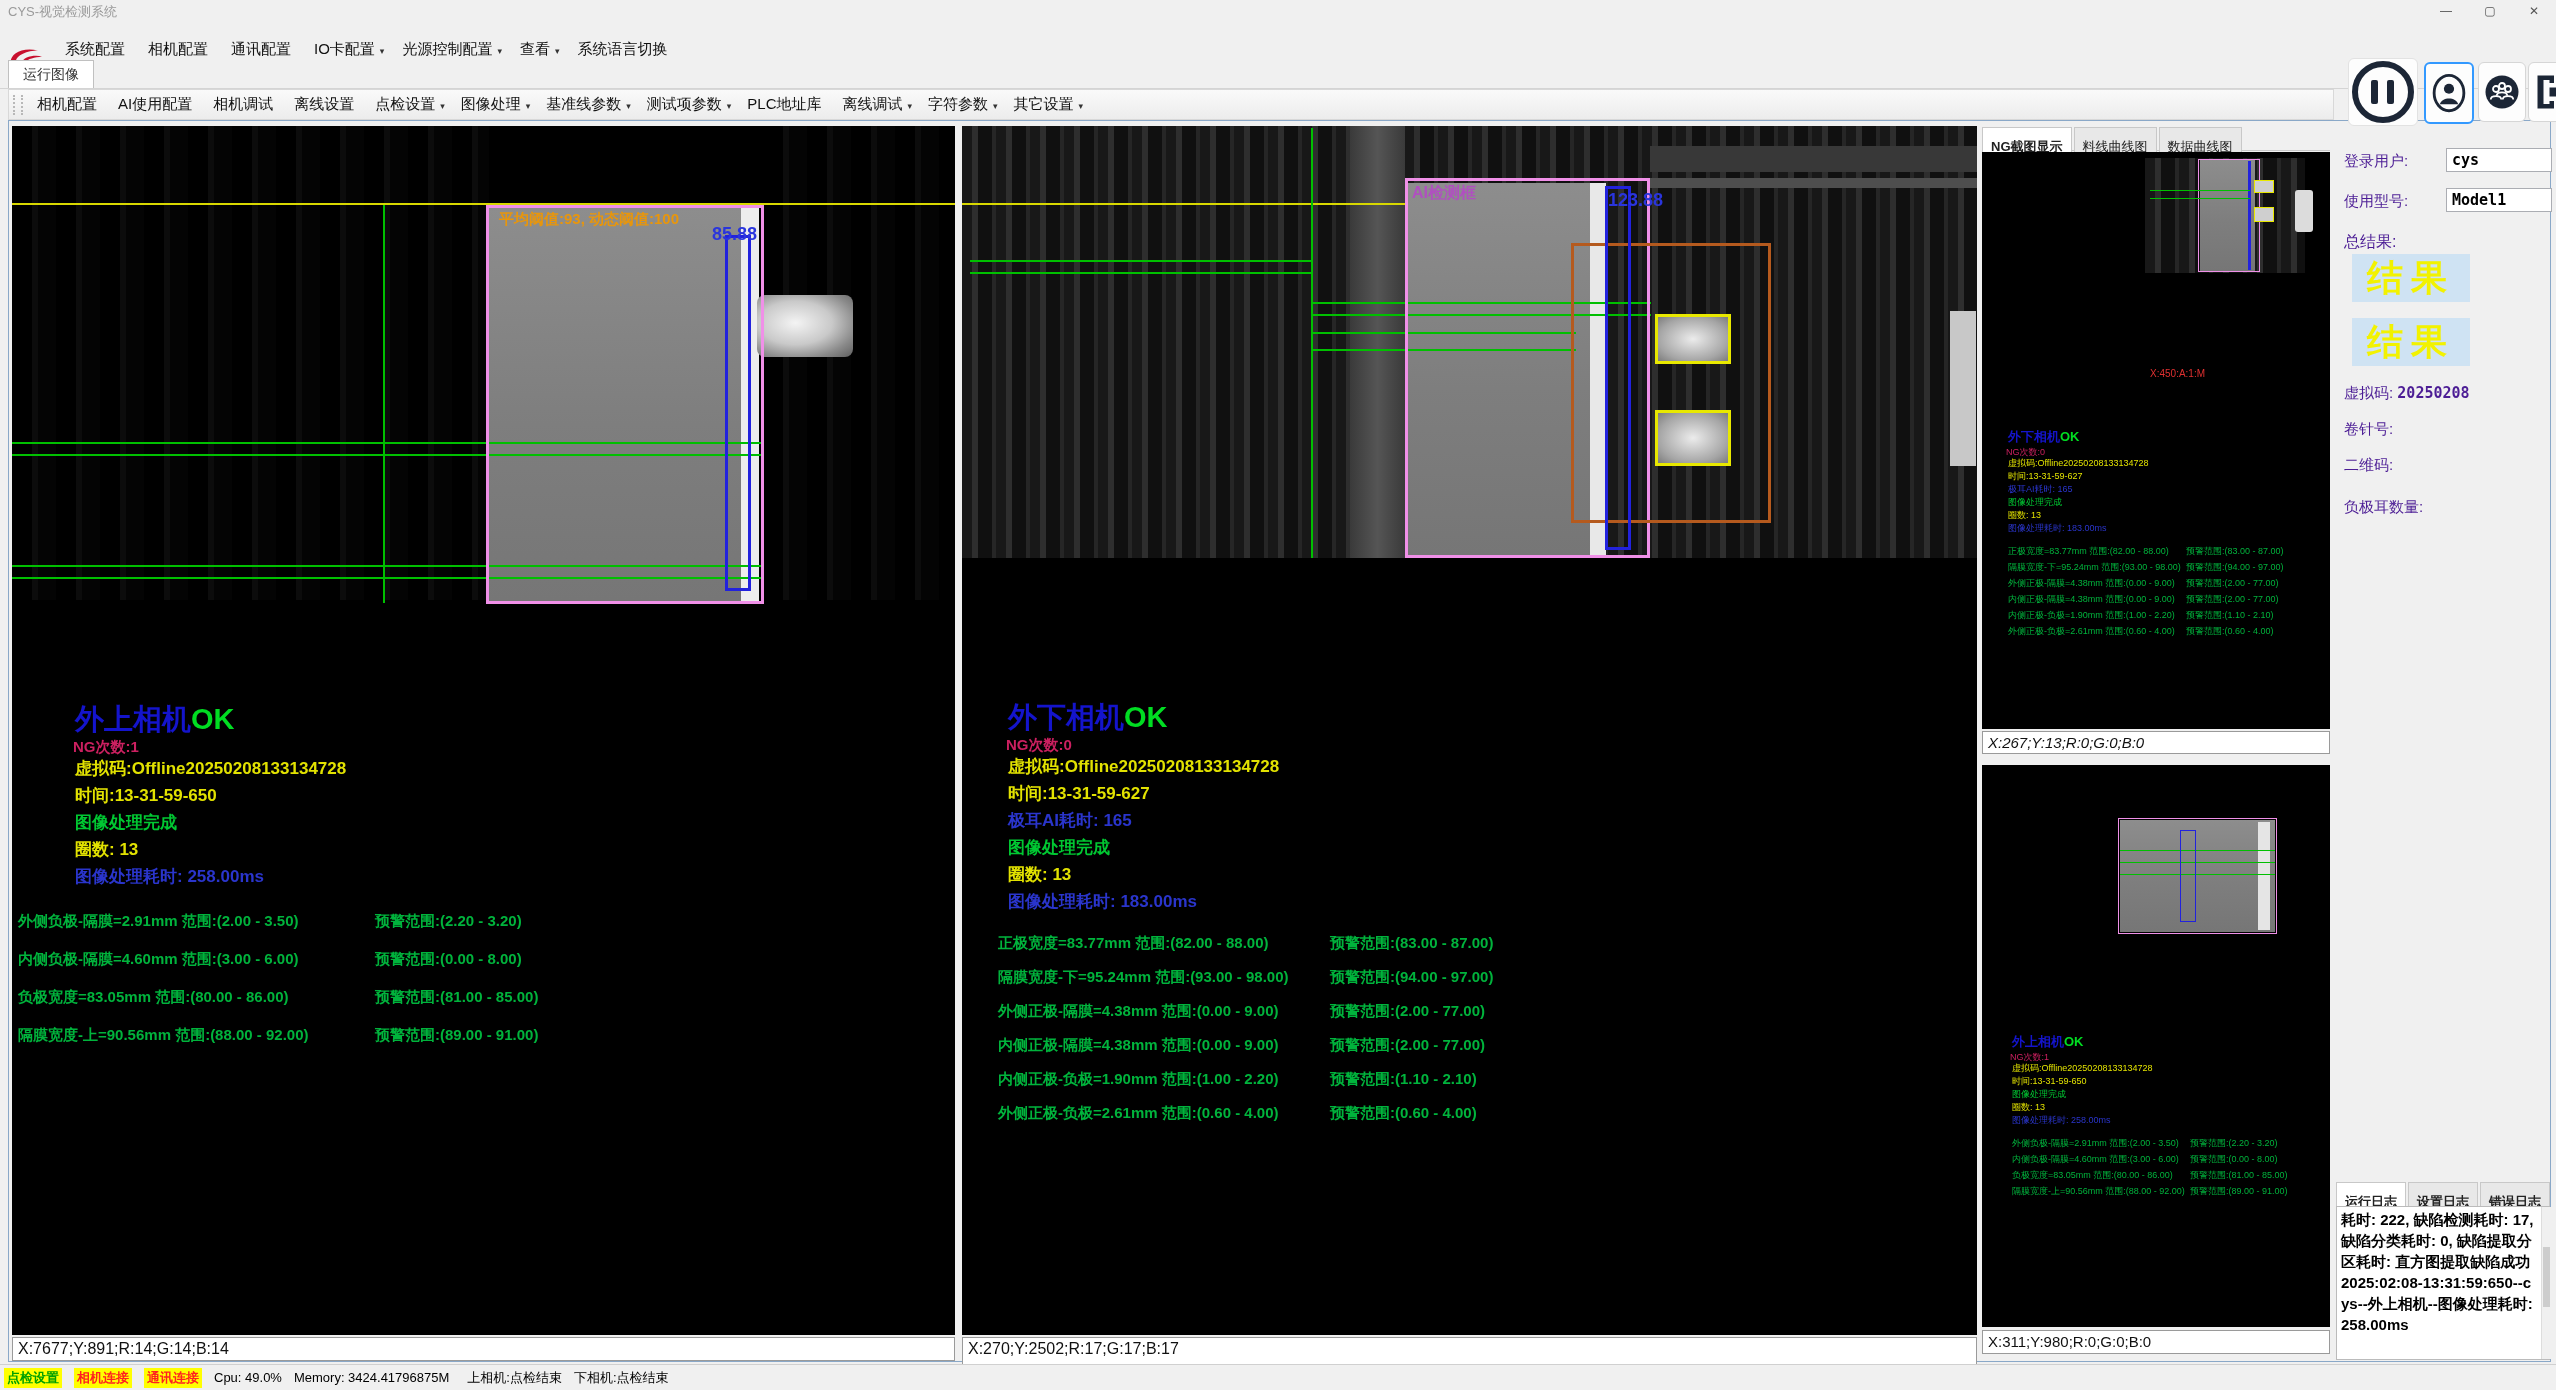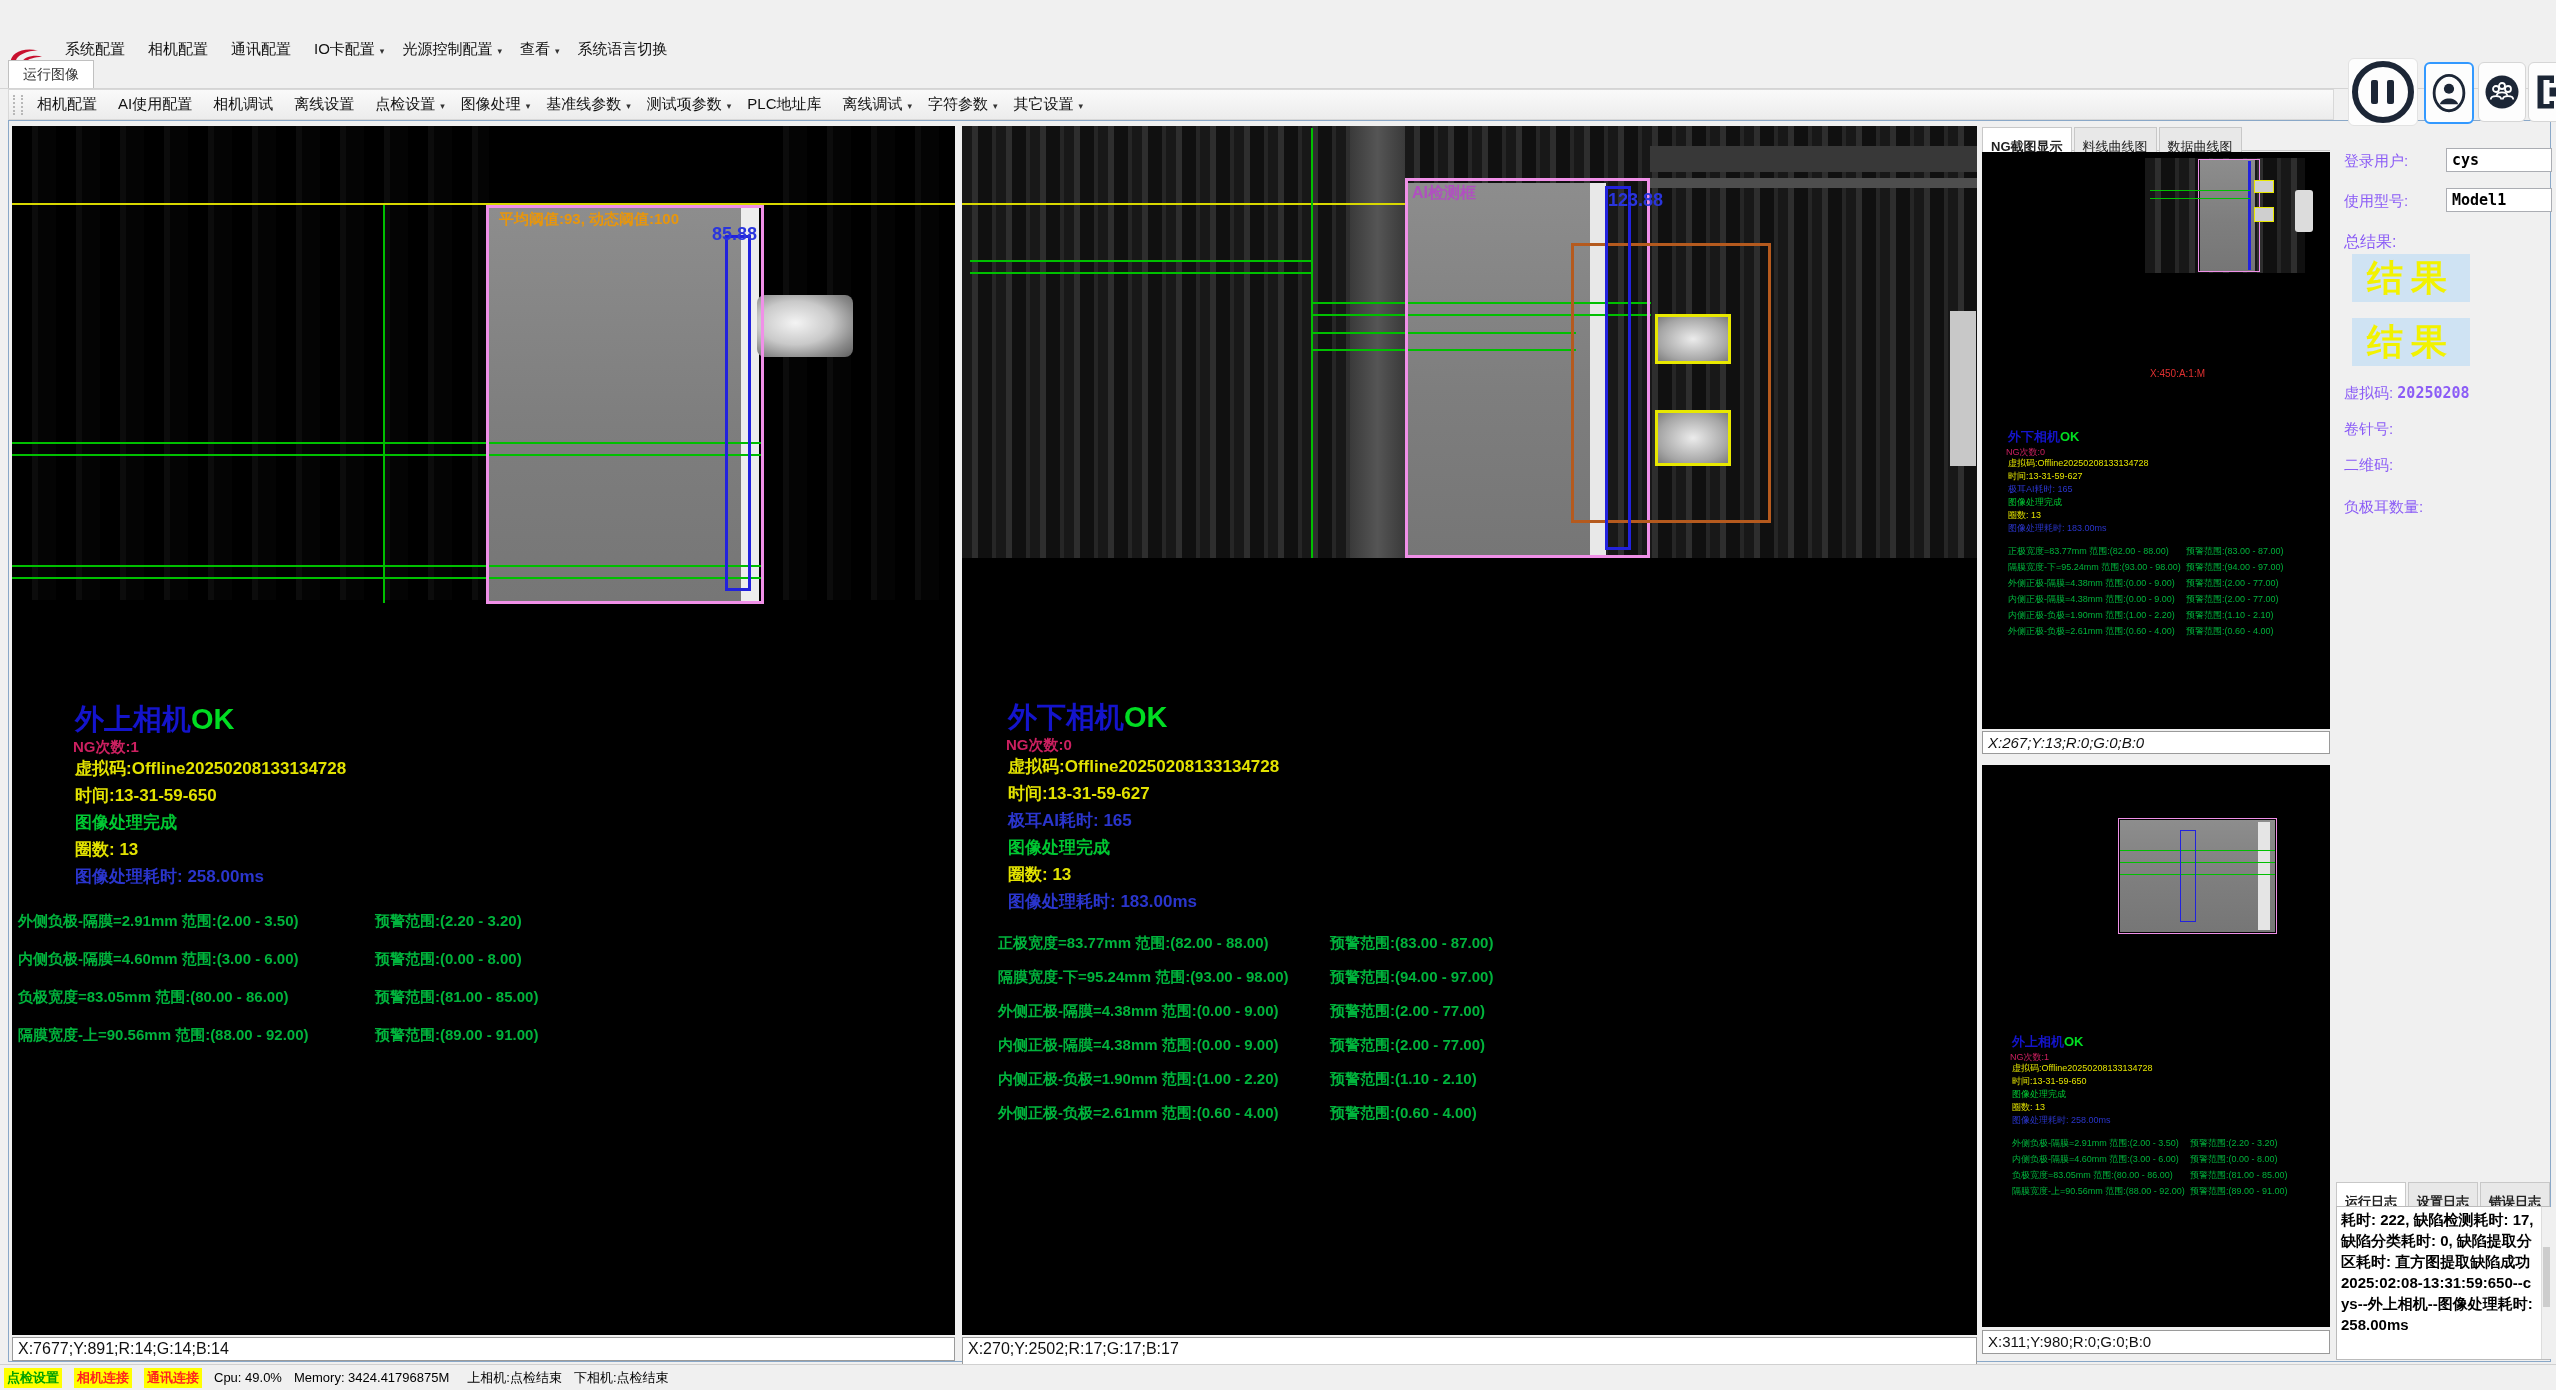--- a/index.html
+++ b/index.html
@@ -81,21 +81,21 @@
   .subtab.active{background:#fff;font-weight:bold;position:relative;top:0;}
   .ng-view1{left:1982px;top:152px;width:348px;height:577px;}
   .ng-view2{left:1982px;top:765px;width:348px;height:562px;}
   .icon-btn{position:absolute;background:#fdfdfd;border:1px solid #d6d6d6;border-radius:6px;display:flex;align-items:center;justify-content:center;}
   .icon-btn.selected{border:2px solid #3399ff;}
   .pause-wrap{position:absolute;left:2348px;top:58px;width:68px;height:66px;display:flex;align-items:center;justify-content:center;}
   .pause-circle{width:50px;height:50px;border:6px solid #1c2636;border-radius:50%;position:relative;}
   .pause-circle span{position:absolute;top:13px;width:7px;height:24px;background:#1c2636;border-radius:2px;}
   .pause-circle span:first-child{left:13px;}
   .pause-circle span:last-child{left:29px;}
-  .rp-label{position:absolute;font-size:15px;color:#8b5cf6;white-space:nowrap;}
+  .rp-label{position:absolute;font-size:15px;color:#4c1d95;white-space:nowrap;}
   .rp-input{position:absolute;border:1px solid #abadb3;background:#fff;font-family:"DejaVu Sans Mono",monospace;font-weight:bold;font-size:15px;padding:0 0 0 5px;box-sizing:border-box;}
   .result-box{position:absolute;width:118px;height:48px;background:#cfe3f3;color:#f2f200;font-size:36px;font-weight:bold;text-align:center;line-height:48px;letter-spacing:8px;}
   .rp-value{font-weight:bold;font-family:"DejaVu Sans Mono",monospace;}
 
   
   .log-tabs{position:absolute;left:2336px;top:1182px;display:flex;}
   .log-box{position:absolute;left:2336px;top:1206px;width:214px;height:154px;background:#fff;border:1px solid #bbb;box-sizing:border-box;padding:2px 10px 2px 4px;font-size:15px;font-weight:600;line-height:21px;color:#000;word-break:break-all;overflow:hidden;}
   .log-scroll{position:absolute;left:2541px;top:1207px;width:9px;height:152px;background:#f0f0f0;border-left:1px solid #ddd;}
   .log-thumb{position:absolute;left:1px;top:40px;width:7px;height:60px;background:#cdcdcd;}
 
@@ -103,20 +103,28 @@
   .statusbar{position:absolute;left:0;top:1364px;width:2556px;height:26px;background:#f0f0f0;border-top:1px solid #d0d0d0;display:flex;align-items:center;padding-left:4px;box-sizing:border-box;font-size:13px;color:#000;gap:12px;}
   .badge{background:#ffff00;padding:1px 3px;font-weight:bold;}
   .badge.green{color:#00a000;}
   .badge.red{color:#ff2020;}
 </style>
 </head>
 <body>
 
 <div class="screen">
 
+  <div class="titlebar">
+    <span class="win-title">CYS-视觉检测系统</span>
+    <div class="win-controls">
+      <span class="win-btn">—</span>
+      <span class="win-btn">▢</span>
+      <span class="win-btn">✕</span>
+    </div>
+  </div>
 
   <div class="menubar">
     <svg class="logo" viewBox="0 0 40 30">
       <path d="M30 3 C12 -1 1 8 3 16 C5 26 23 30 33 24 C22 27 9 22 8 15 C7 8 19 3 30 3 Z" fill="#c8102e"></path>
       <path d="M34 9 C25 7 15 10 14 15 C13 20 22 23 29 20 C22 20 17 18 18 15 C19 11 27 10 34 9 Z" fill="#c8102e"></path>
     </svg>
     <div class="menu-items">
 
         <span class="menu-item"><span>系统配置</span><span class="arr"></span></span>
 

